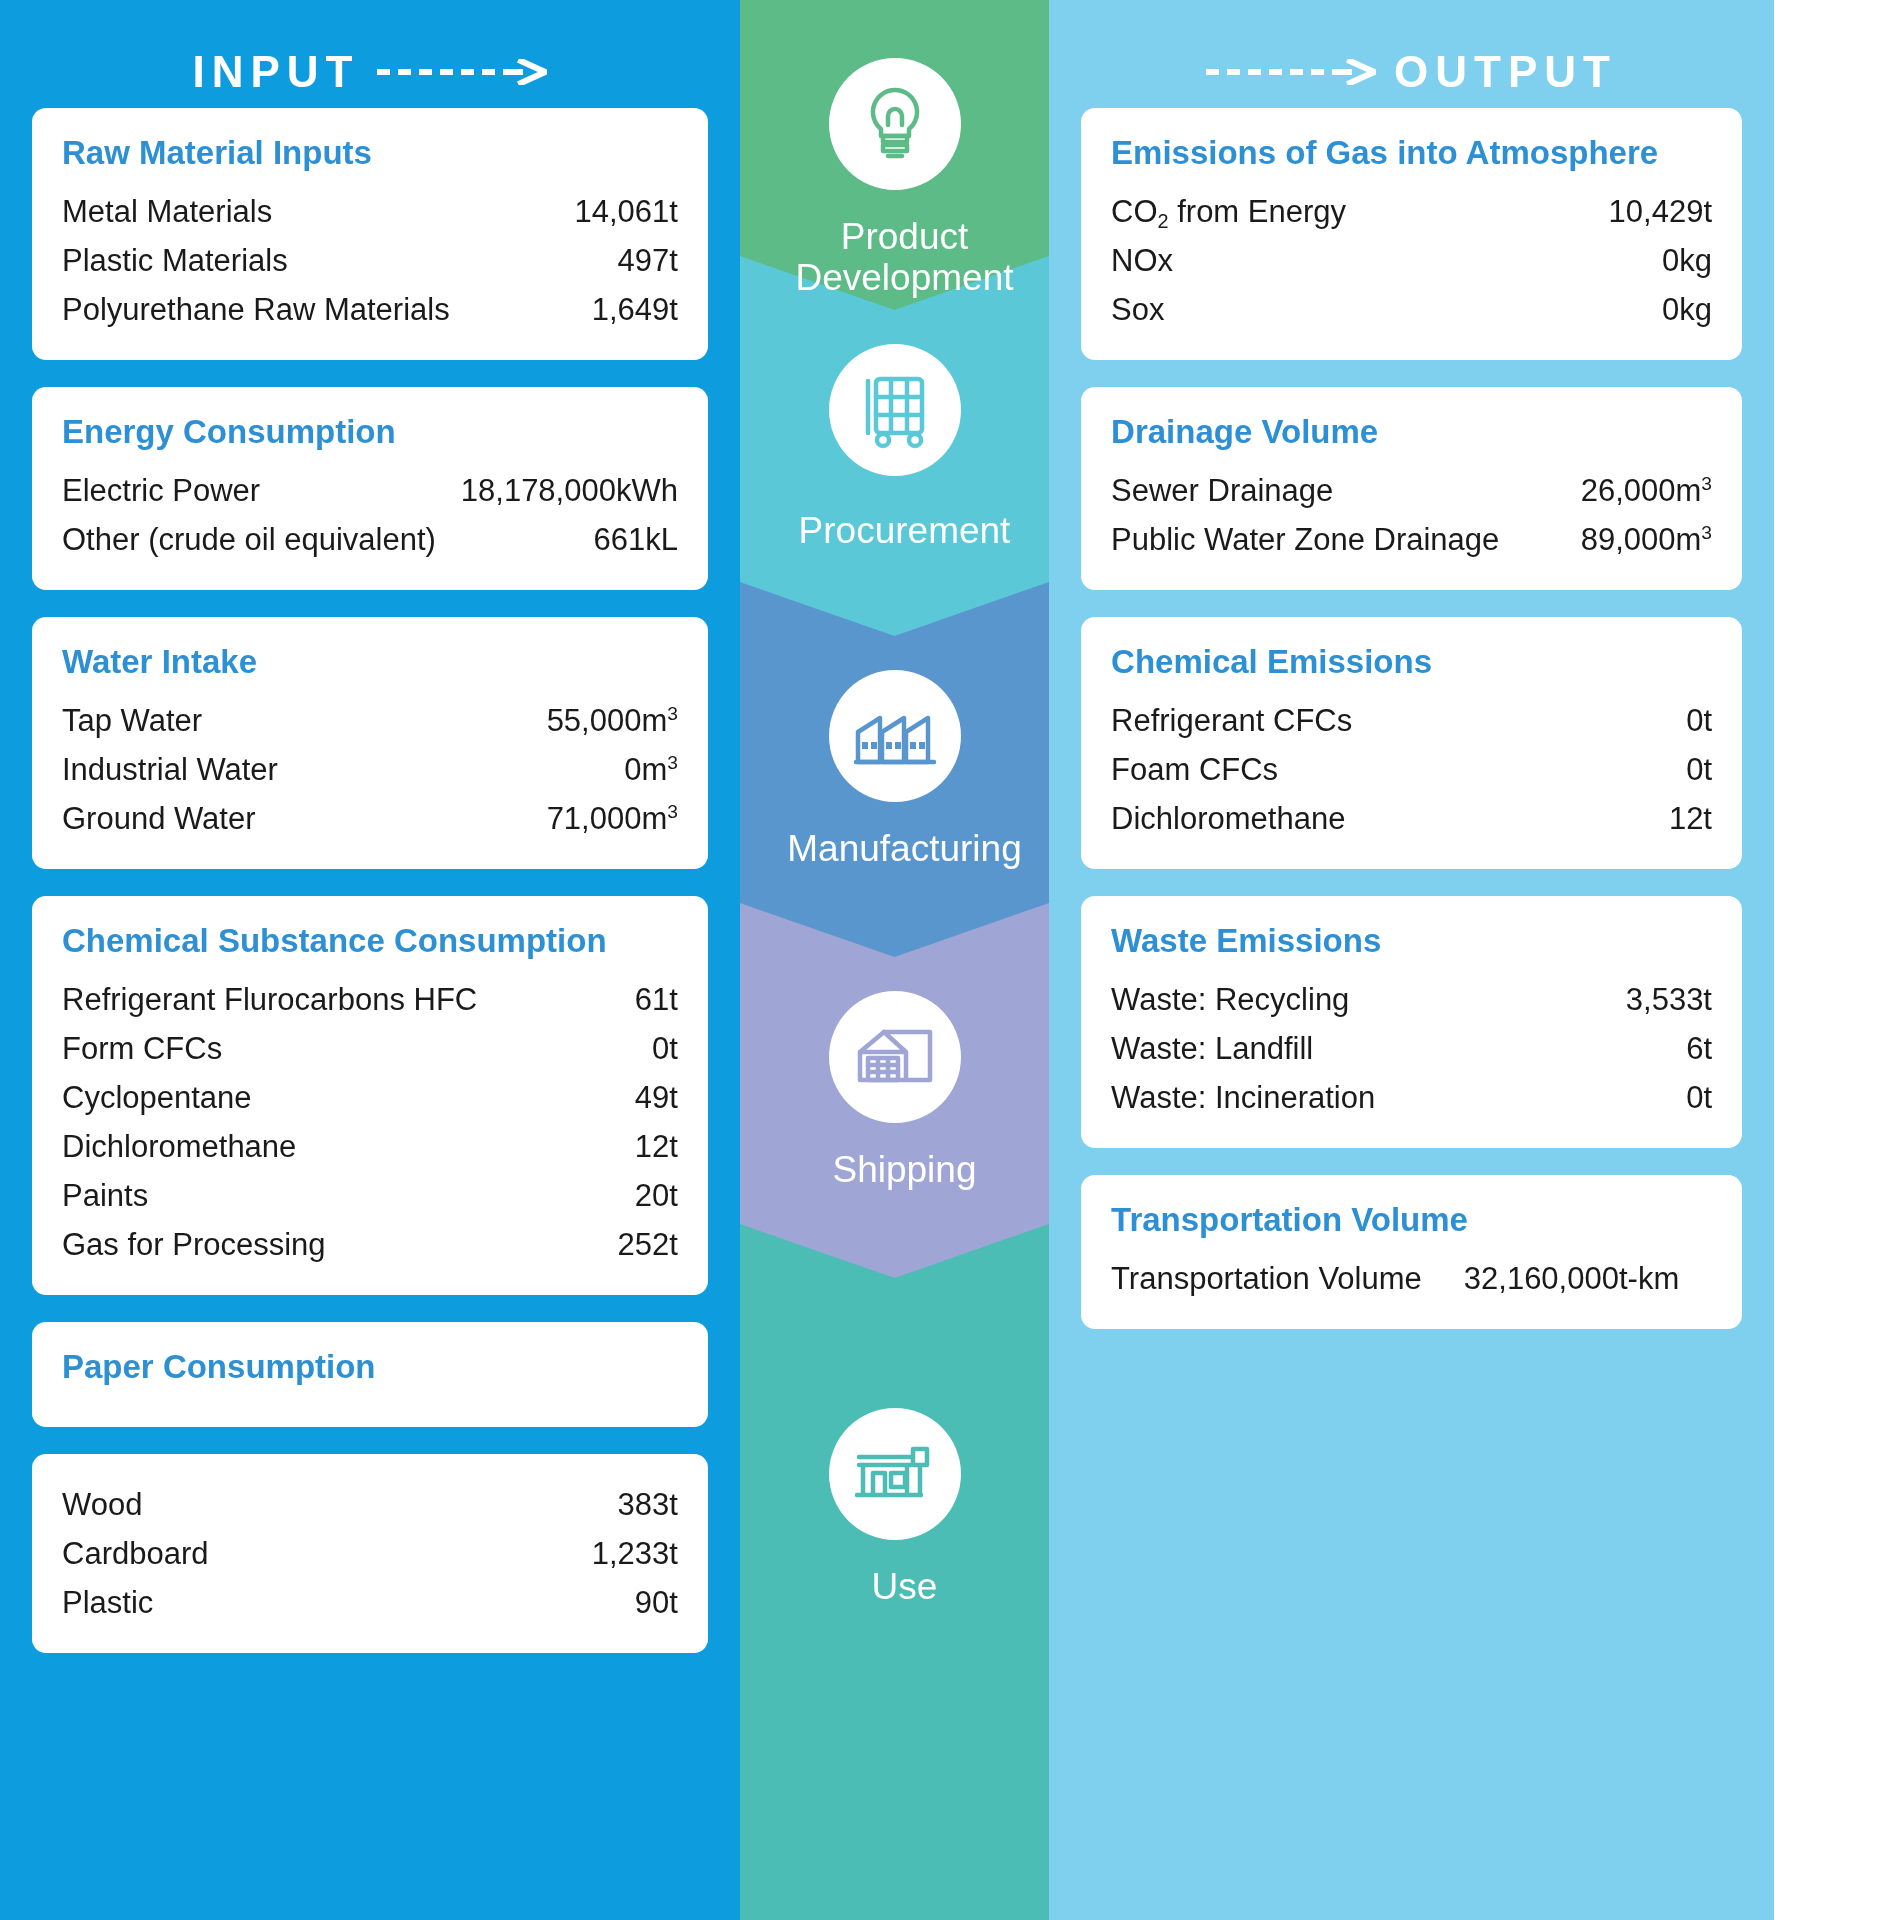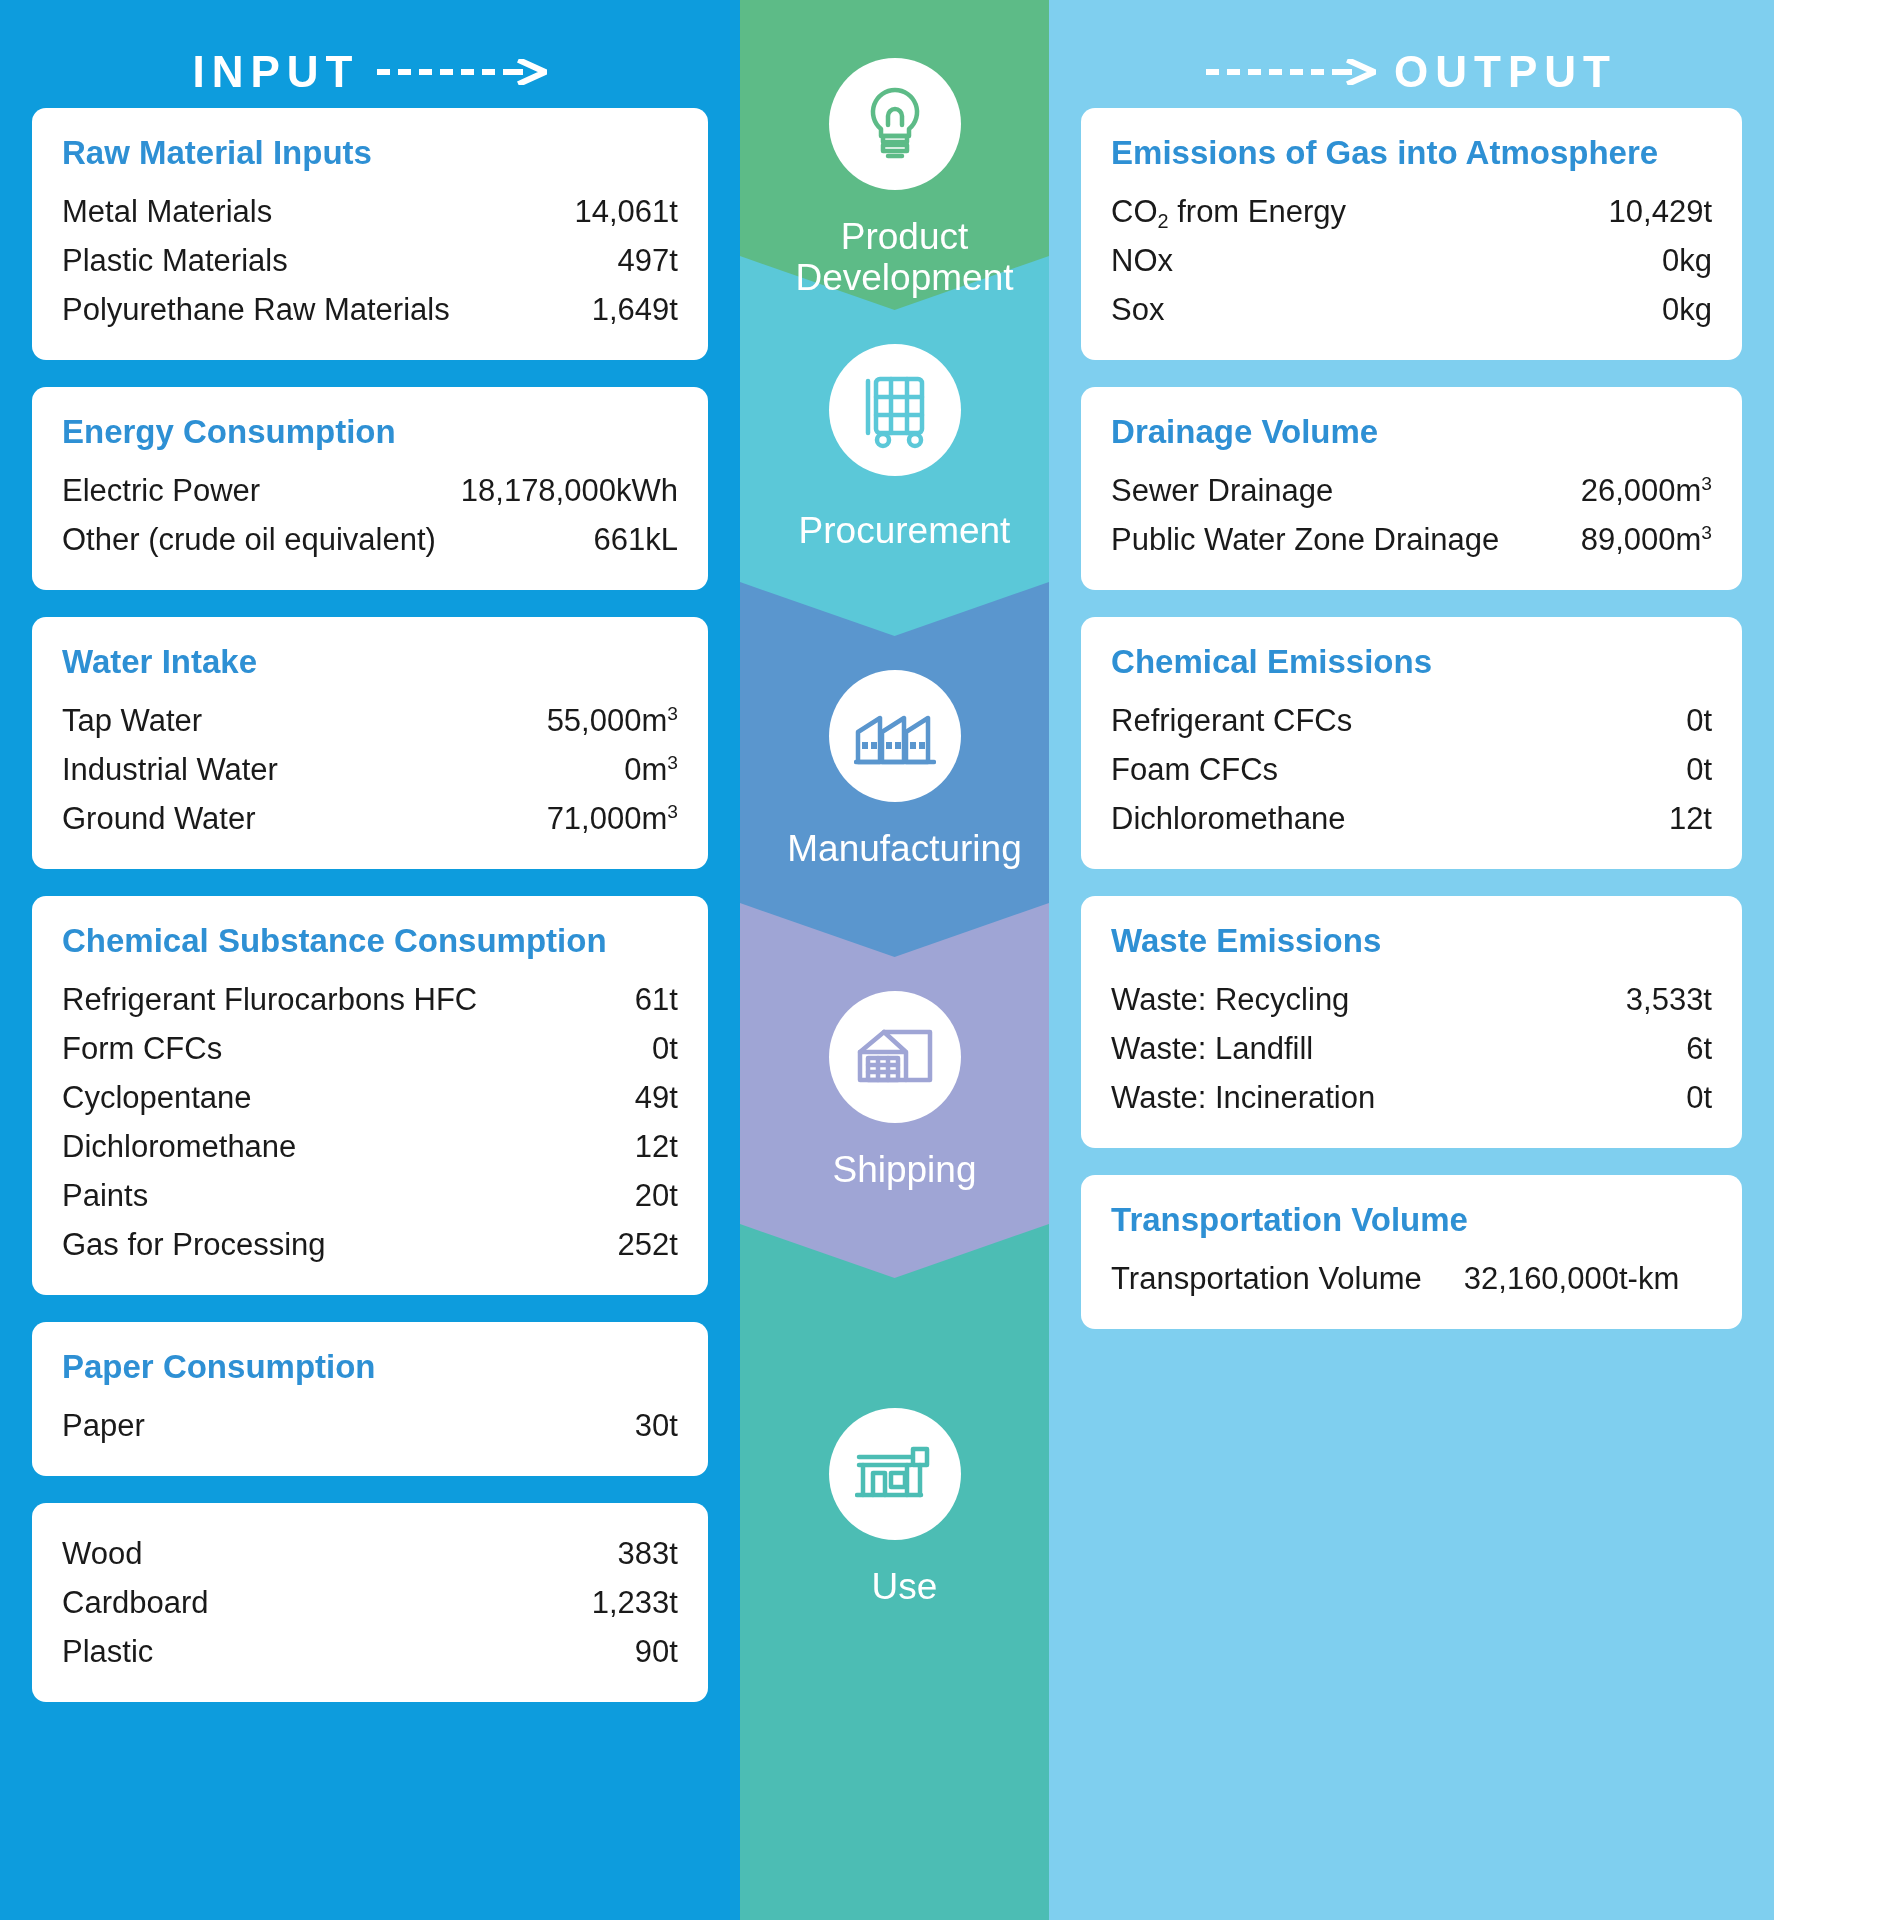--- a/index.html
+++ b/index.html
@@ -172,24 +172,20 @@
             <span class="lbl">Paints</span>
             <span class="val">20t</span>
           </div>
           <div class="row">
             <span class="lbl">Gas for Processing</span>
             <span class="val">252t</span>
           </div>
         </div>
         <div class="card">
           <div class="card-title">Paper Consumption</div>
-          <div class="row">
-            <span class="lbl">Paper</span>
-            <span class="val">30t</span>
-          </div>
         </div>
         <div class="card">
           <div class="row">
             <span class="lbl">Wood</span>
             <span class="val">383t</span>
           </div>
           <div class="row">
             <span class="lbl">Cardboard</span>
             <span class="val">1,233t</span>
           </div>

